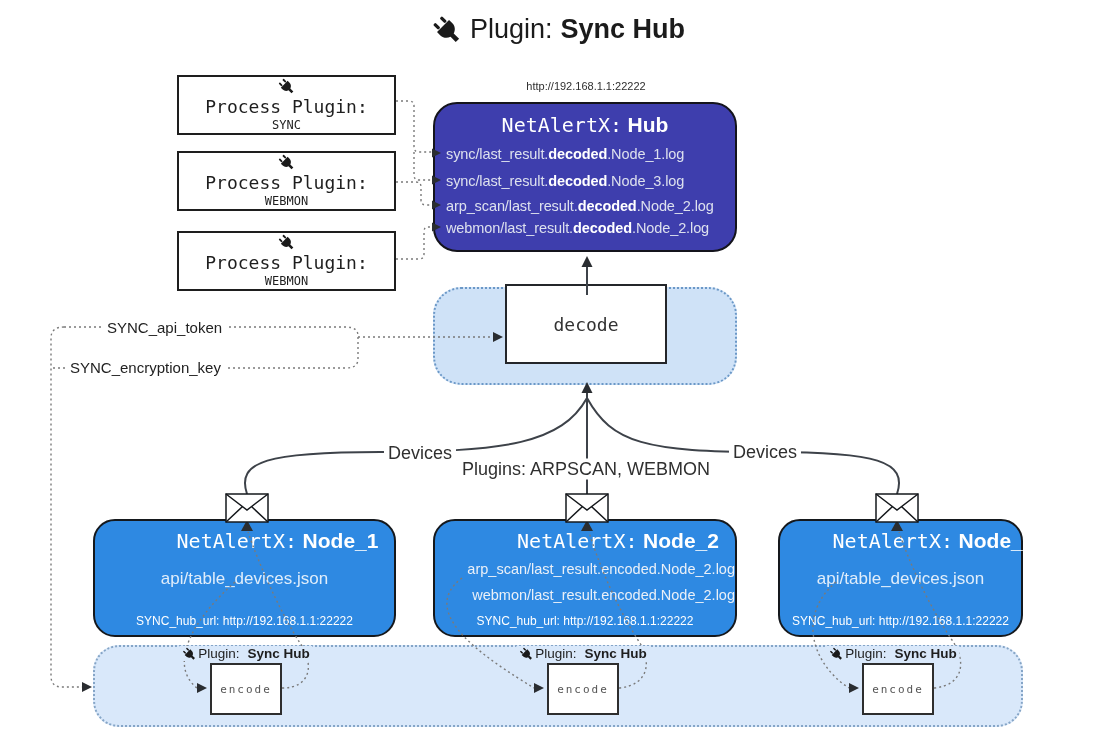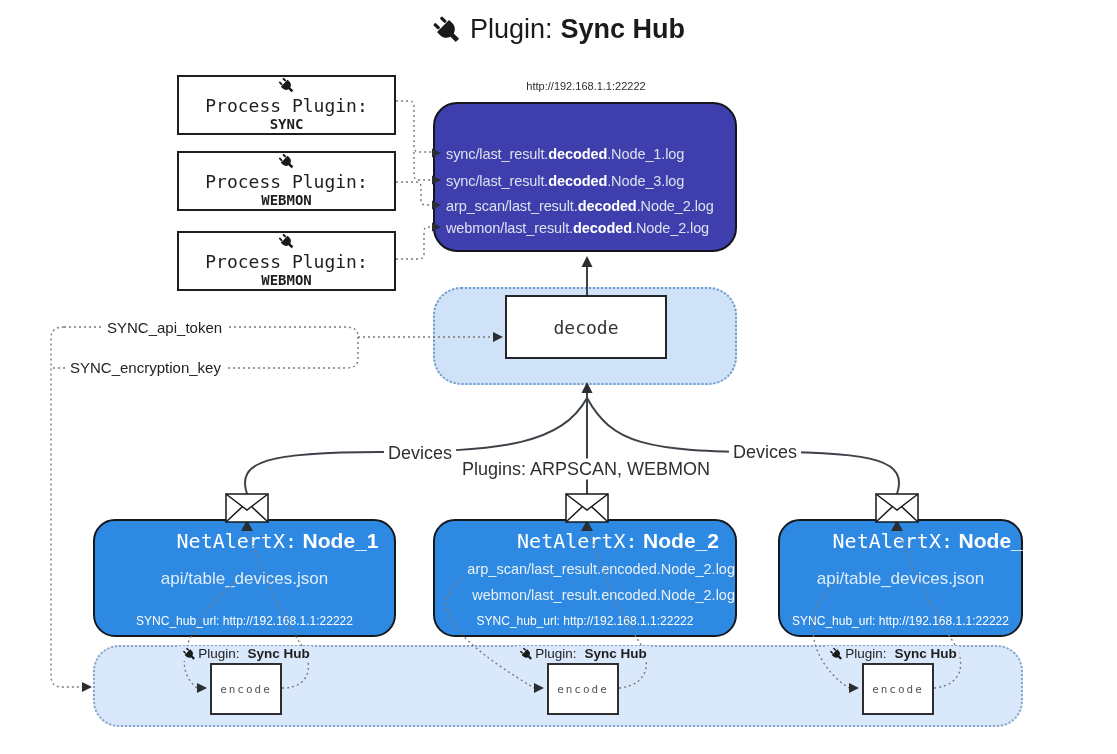--- a/index.html
+++ b/index.html
@@ -9,33 +9,33 @@
   .mono{font-family:"DejaVu Sans Mono",monospace;flex-direction:column;}
   
   .title{left:0;top:14px;width:100%;display:flex;align-items:center;justify-content:center;gap:8px;
          font-size:27px;color:#1b1b1b;}
   .title b{font-weight:700;}
   .plug{fill:#1a1a1a;}
   
   .pbox{left:177px;width:219px;height:60px;background:#fff;border:2px solid #1e1e1e;box-sizing:border-box;
         display:flex;flex-direction:column;justify-content:center;align-items:center;}
   .pbox .row1{display:flex;align-items:center;gap:2px;font-size:18px;color:#1e1e1e;line-height:1.15;}
-  .pbox .row2{font-size:14px;color:#1e1e1e;line-height:1.2;font-weight:bold;}
+  .pbox .row2{font-size:12px;color:#1e1e1e;line-height:1.2;}
   
   .hub{left:433px;top:102px;width:304px;height:150px;background:#3e3ead;border:2.5px solid #14141c;
        border-radius:24px;box-sizing:border-box;}
   .hub-title{left:0;top:9px;width:100%;text-align:center;color:#fff;font-size:20px;}
   .hub-title b{font-family:"Liberation Sans",sans-serif;font-size:21px;}
   .hub-log{left:11px;width:290px;height:20px;font-size:14.5px;color:#dde1ee;white-space:nowrap;letter-spacing:-0.1px;}
   .hub-log b{color:#fff;}
   .url-label{left:586px;top:86px;transform:translate(-50%,-50%);font-size:11px;color:#2e2e2e;white-space:nowrap;}
   
   .decode-band{left:433px;top:287px;width:304px;height:98px;background:#cfe2f7;border:2px dotted #6b98c7;
                border-radius:28px;box-sizing:border-box;}
-  .decode-box{left:505px;top:295px;width:162px;height:64px;background:#fff;border:2px solid #24262a;box-sizing:border-box;
+  .decode-box{left:505px;top:284px;width:162px;height:80px;background:#fff;border:2px solid #24262a;box-sizing:border-box;
               display:flex;align-items:center;justify-content:center;font-size:18px;color:#333;}
   
   .tok{background:#fff;padding:0 4px;font-size:15px;color:#222;white-space:nowrap;}
   
   .edge-label{transform:translate(-50%,-50%);background:#fff;padding:0 4px;font-size:18px;color:#303030;white-space:nowrap;}
   
   .node{top:519px;height:118px;background:#2e89e2;border:2.5px solid #15181c;border-radius:22px;box-sizing:border-box;}
   .node-title{left:0;top:8px;width:100%;text-align:center;color:#fff;font-size:20px;white-space:nowrap;margin-left:33px;}
   .node-title b{font-family:"Liberation Sans",sans-serif;font-size:21px;}
   .node-file-big{left:0;width:100%;text-align:center;font-size:17px;color:rgba(255,255,255,0.85);white-space:nowrap;}
@@ -102,20 +102,24 @@
     <div class="row1 mono">
         <svg class="plug" width="17" height="17">
           <use href="#plug"></use>
         </svg>
         <span>Process Plugin:</span>
       </div>
     <div class="row2 mono">WEBMON</div>
   </div>
 
   <div class="abs hub">
+    <div class="abs hub-title">
+      <span class="mono">NetAlertX:</span>
+      <b>Hub</b>
+    </div>
     <div class="abs hub-log" style="top:42px"><span>sync/last_result.</span><b>decoded</b><span>.Node_1.log</span></div>
     <div class="abs hub-log" style="top:69px"><span>sync/last_result.</span><b>decoded</b><span>.Node_3.log</span></div>
     <div class="abs hub-log" style="top:94px"><span>arp_scan/last_result.</span><b>decoded</b><span>.Node_2.log</span></div>
     <div class="abs hub-log" style="top:116px"><span>webmon/last_result.</span><b>decoded</b><span>.Node_2.log</span></div>
   </div>
 
   <div class="abs decode-box mono">decode</div>
 
   <div class="abs node" style="left:93px;width:303px">
     <div class="abs node-title">

